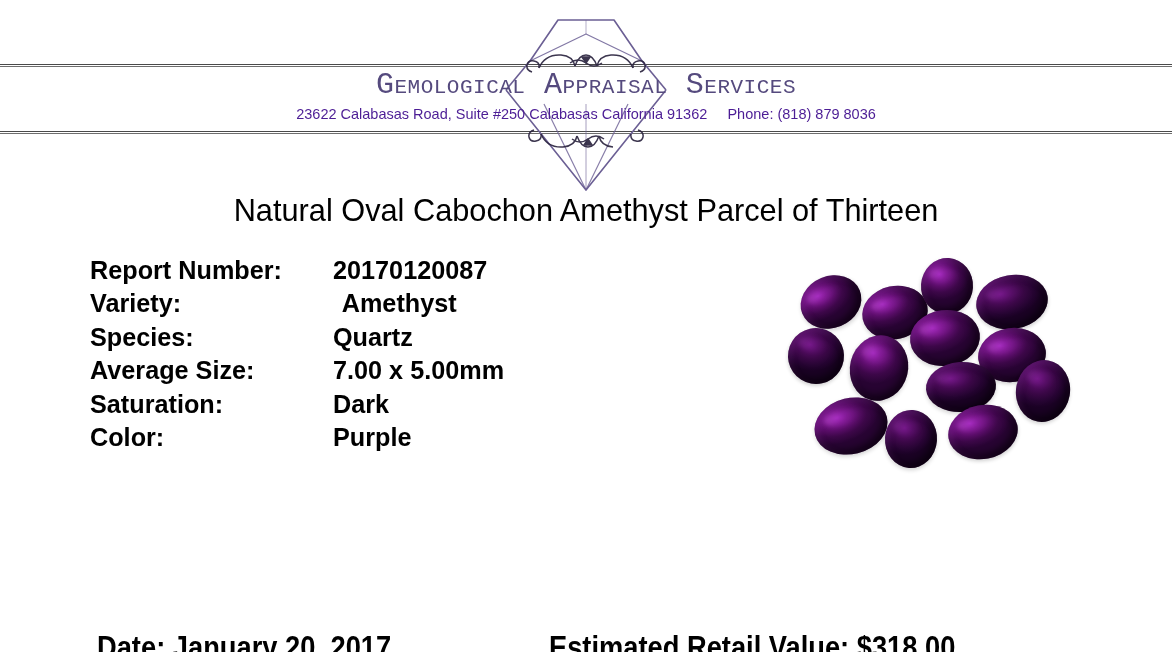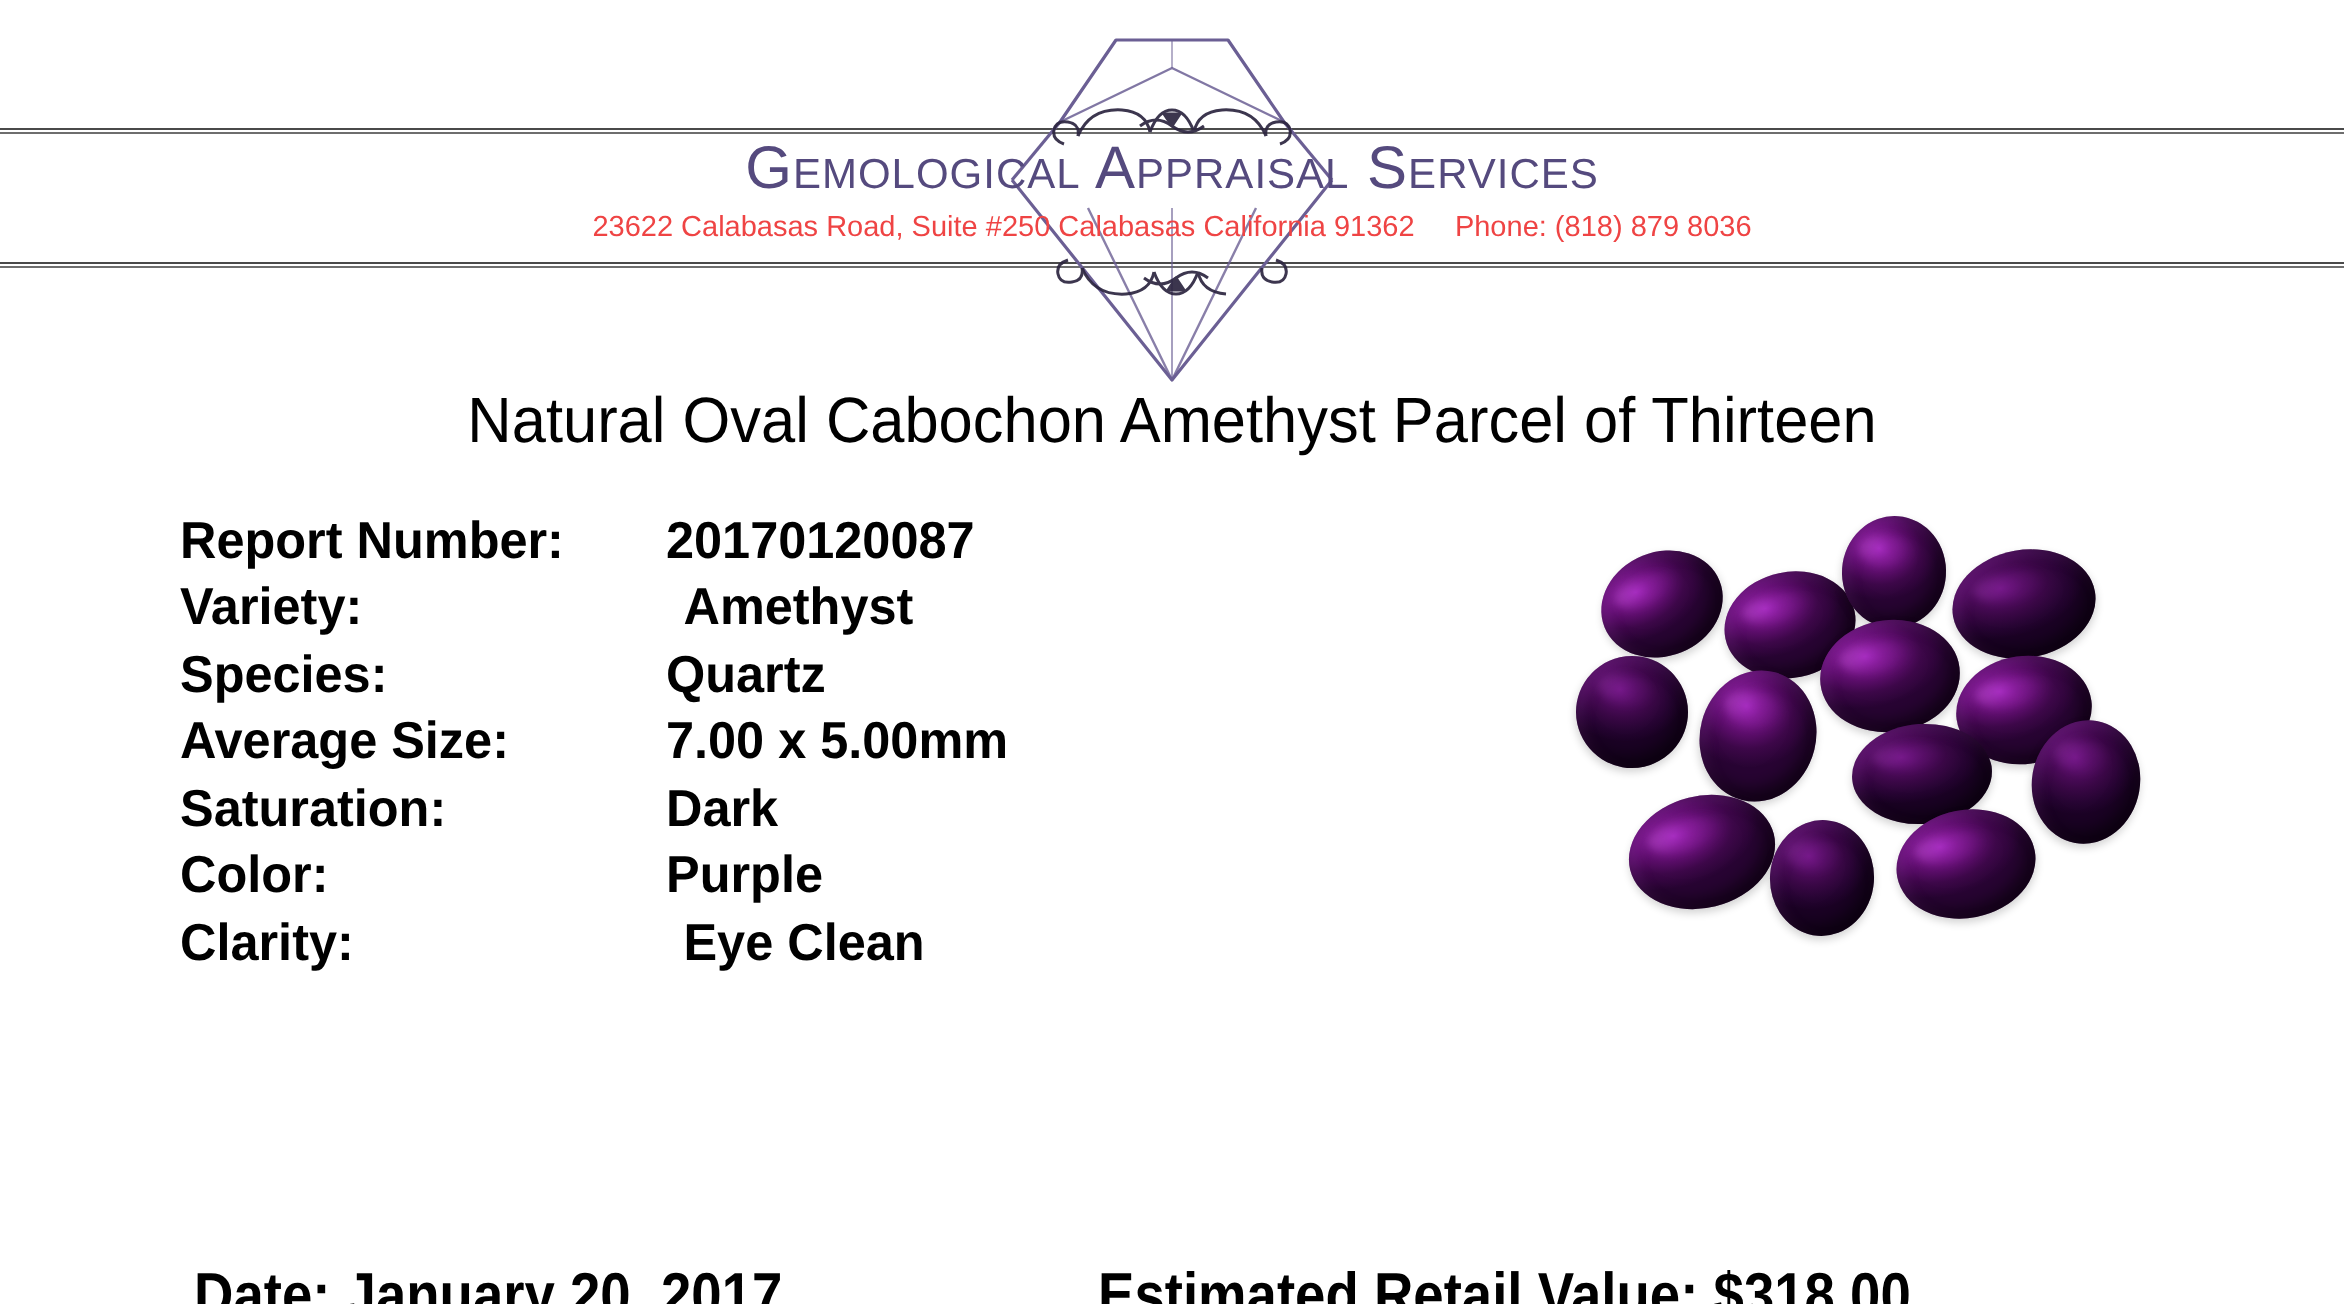--- a/index.html
+++ b/index.html
@@ -41,36 +41,36 @@
     width: 228px;
     height: 188px;
   }
   #logo-mark svg { display: block; }
 
   #company-name {
     position: absolute;
     left: 0; top: 70px;
     width: 1172px;
     text-align: center;
-    font-family: Liberation Sans, sans-serif;
+    font-family: Liberation Mono, monospace;
     font-size: 30px;
     font-variant: small-caps;
     letter-spacing: 0.5px;
     color: #554a7e;
     line-height: 1;
     white-space: nowrap;
   }
   #company-address {
     position: absolute;
     left: 0; top: 107px;
     width: 1172px;
     text-align: center;
     font-family: "Liberation Sans", sans-serif;
     font-size: 14.5px;
-    color: #ef4444;
+    color: #4c1d95;
     line-height: 1;
     white-space: pre;
   }
 
   
   #report-title {
     position: absolute;
     left: 0;
     top: 192px;
     width: 1172px;
@@ -263,24 +263,20 @@
       <div class="detail-label">Average Size:</div>
       <div class="detail-value">7.00 x 5.00mm</div>
     </div>
     <div class="detail-row">
       <div class="detail-label">Saturation:</div>
       <div class="detail-value">Dark</div>
     </div>
     <div class="detail-row">
       <div class="detail-label">Color:</div>
       <div class="detail-value">Purple</div>
-    </div>
-    <div class="detail-row">
-      <div class="detail-label">Clarity:</div>
-      <div class="detail-value indented">Eye Clean</div>
     </div>
   </div>
 
 <div id="gem-photo">
     <div class="gem" style="left: 18px; top: 26px; width: 62px; height: 52px; transform: rotate(-22deg);"></div>
     <div class="gem" style="left: 80px; top: 36px; width: 66px; height: 53px; transform: rotate(-12deg);"></div>
     <div class="gem" style="left: 139px; top: 8px; width: 52px; height: 56px; transform: rotate(4deg);"></div>
     <div class="gem dim" style="left: 194px; top: 25px; width: 72px; height: 54px; transform: rotate(-10deg);"></div>
     <div class="gem dim" style="left: 6px; top: 78px; width: 56px; height: 56px; transform: rotate(10deg);"></div>
     <div class="gem" style="left: 68px; top: 85px; width: 58px; height: 66px; transform: rotate(14deg);"></div>

